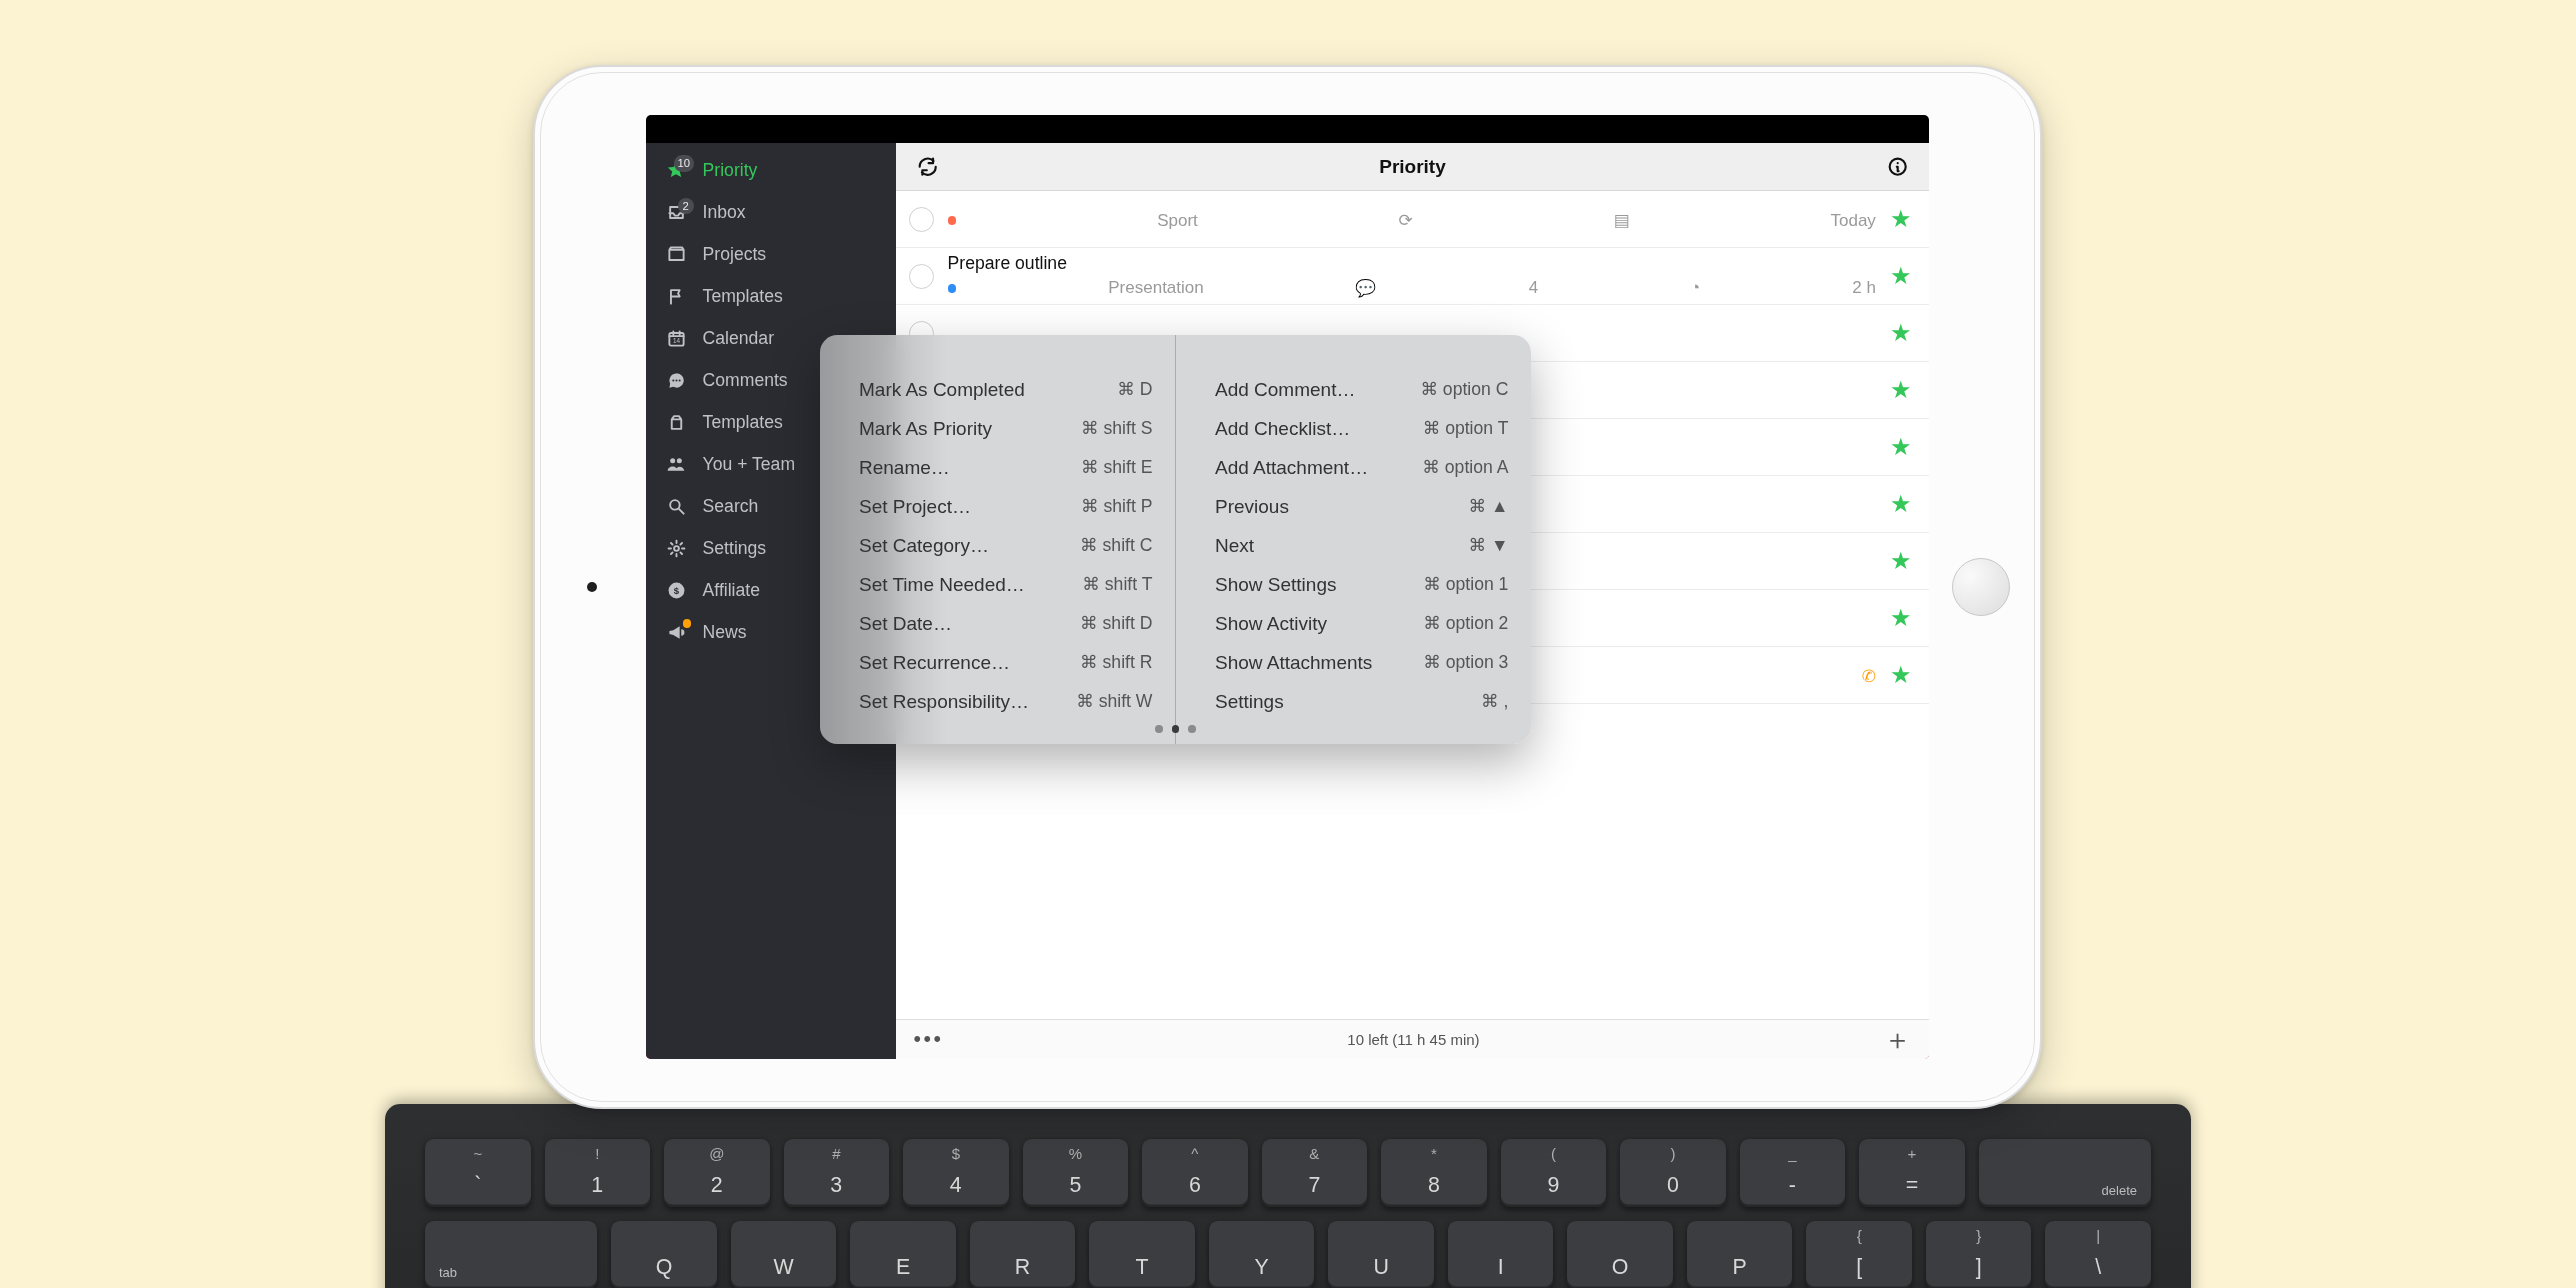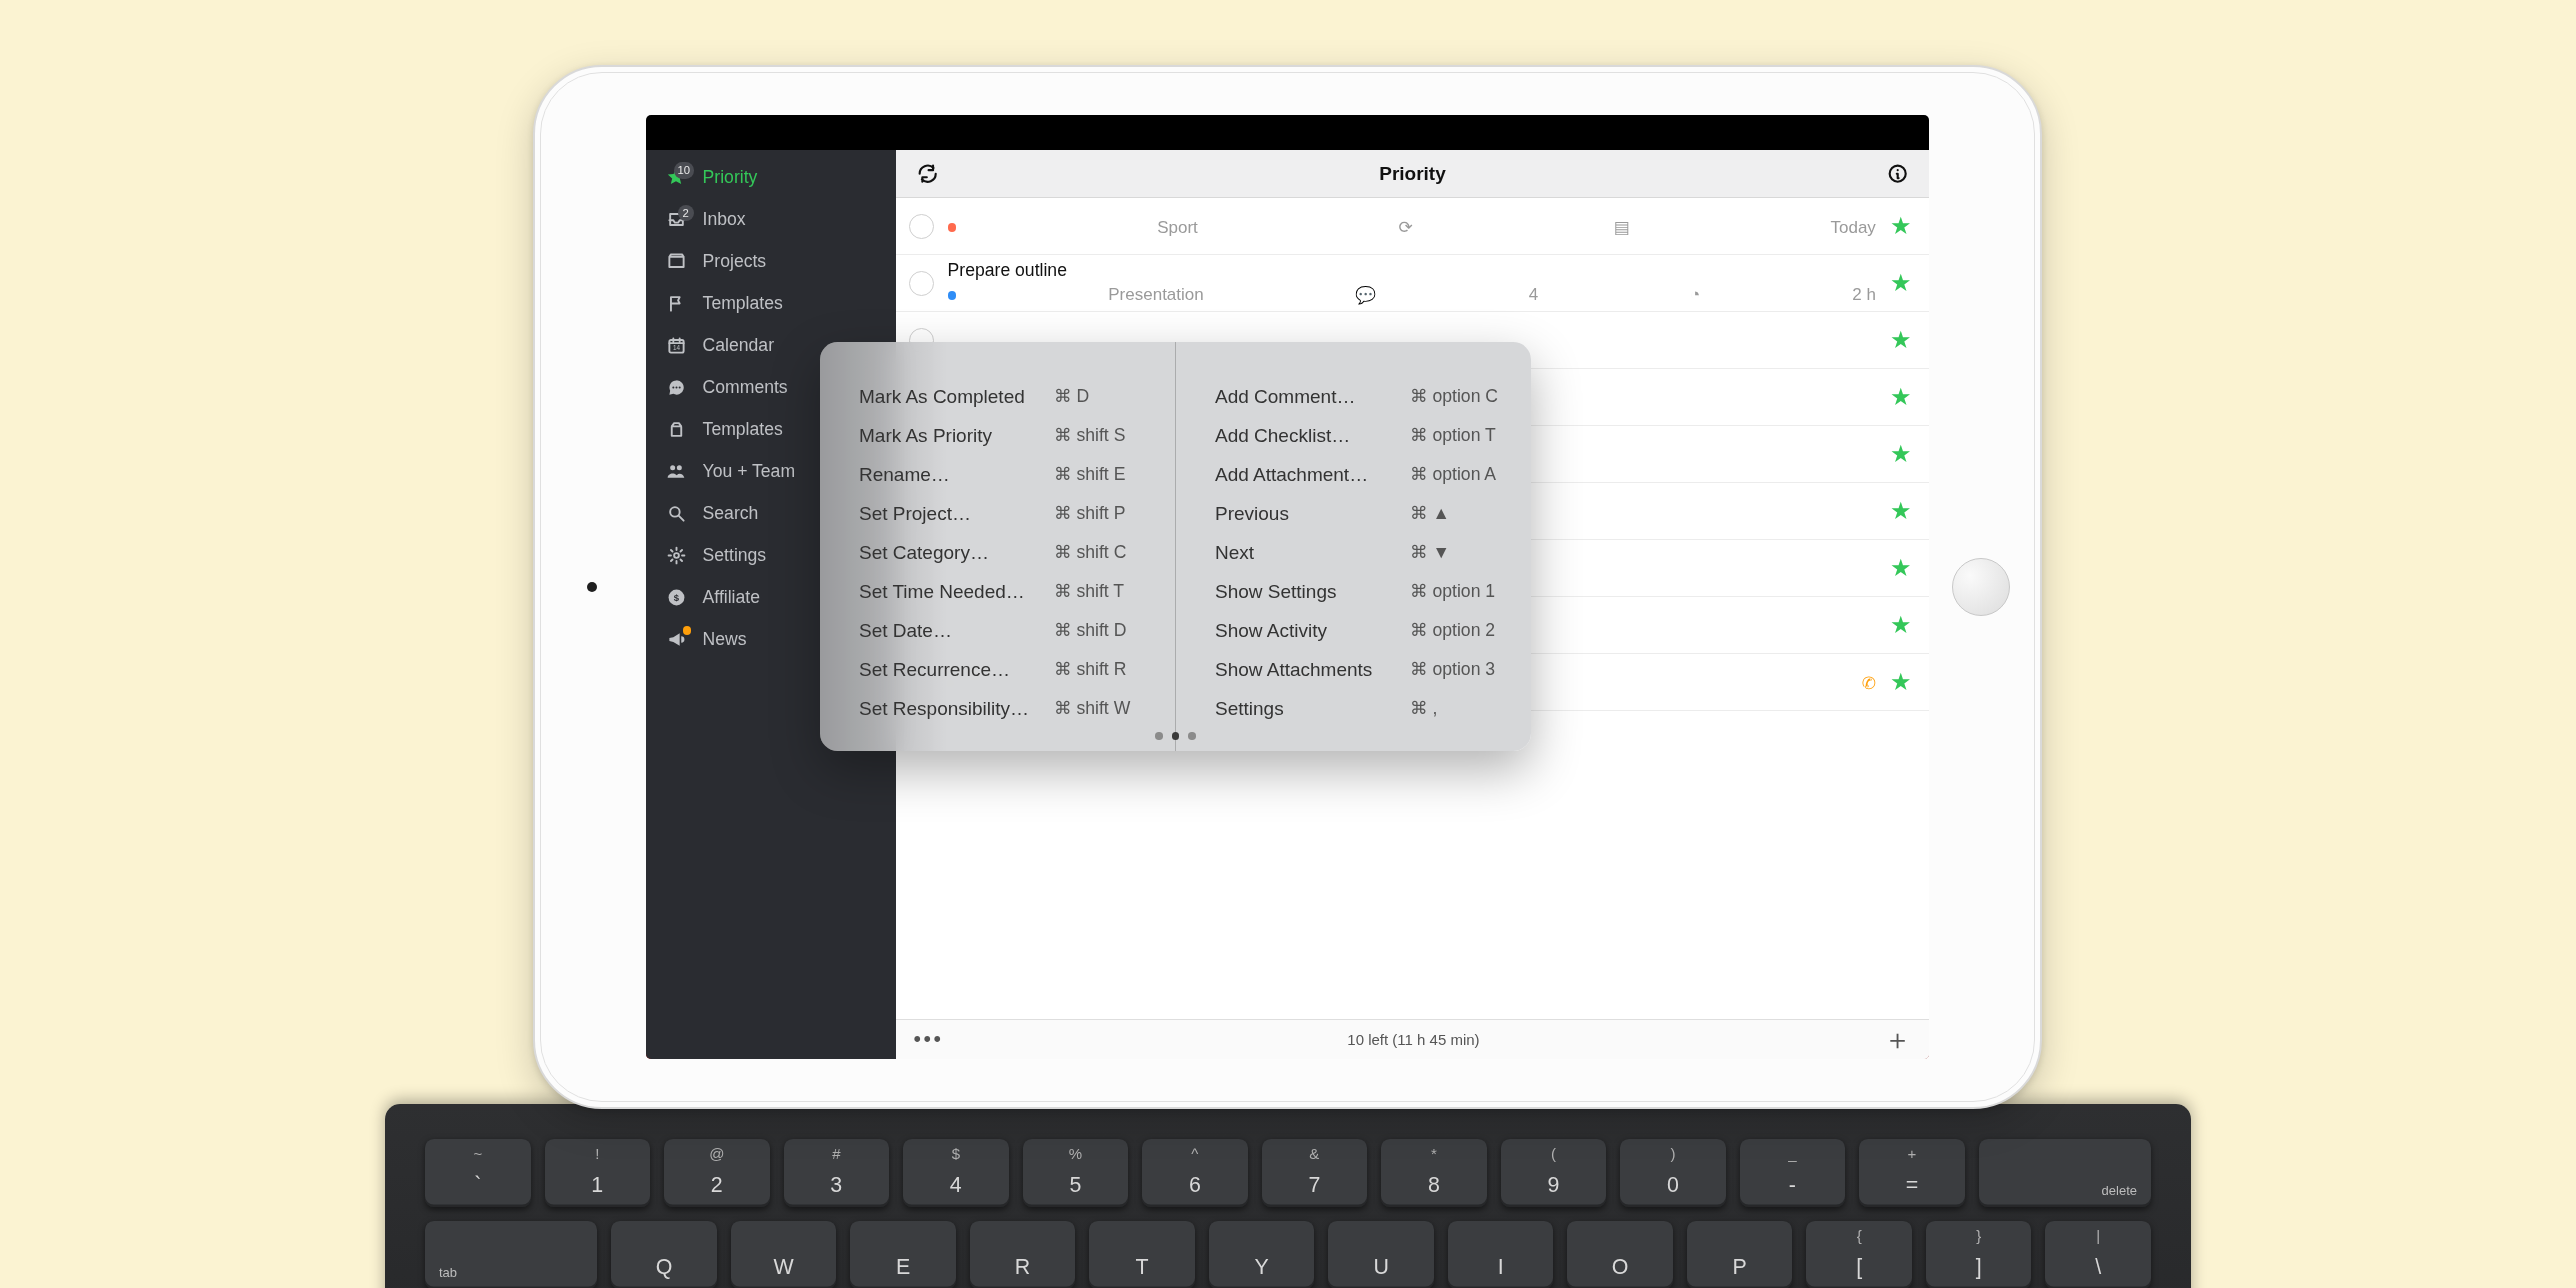--- a/index.html
+++ b/index.html
@@ -47,21 +47,21 @@
     height:28px; background:#2a2c31; color:#d7d7d9; font-size:15px; display:flex; align-items:center;
     padding:0 15px; justify-content:space-between; letter-spacing:0.2px;
   }
   .statusbar .sb-left{display:flex;gap:11.3px;align-items:center}
   .statusbar .sb-right{display:flex;gap:8.8px;align-items:center}
   .batt { display:inline-block; width:30px; height:14px; border:1.3px solid #cfcfcf; border-radius:2.5px; position:relative;}
   .batt::after{content:"";position:absolute;right:-5px;top:3.1px;width:3.8px;height:6.3px;background:#cfcfcf;border-radius:1.3px;}
   .batt i{display:block;height:100%;background:#cfcfcf;border-radius:1.3px;}
 
   
-  .app { position:absolute; inset:0; top:28px; display:flex; background:#ef4444;margin-top:7px; }
+  .app { position:absolute; inset:0; top:28px; display:flex; background:#ef4444; }
   .sidebar { width:250px; background:#2a2c31; color:#bfc1c5; padding-top:6.3px; }
   .sb-item {
     display:flex; align-items:center; gap:15px; height:42px; padding:0 19px; font-size:17.6px; cursor:pointer;
   }
   .sb-item.active { color:#34c759; }
   .sb-item .ico { width:22.6px; display:flex; justify-content:center; position:relative; }
   .badge { position:absolute; top:-5px; right:-6.3px; min-width:16.4px; height:16.4px; border-radius:8.2px;
            background:#4a4c52; color:#eaeaea; font-size:11.3px; display:flex; align-items:center; justify-content:center; padding:0 3.8px;}
   .dot-badge { position:absolute; top:-3.8px; right:-3.8px; width:8.8px; height:8.8px; border-radius:50%; background:#ff9f0a;}
   svg{display:block}
@@ -92,21 +92,21 @@
   .hud {
     position:absolute; left:174px; top:192px; width:711px; height:409px;
     background:rgba(210,212,214,.92); border-radius:17.6px;
     backdrop-filter:blur(12.6px); display:flex; color:#333;
     box-shadow:0 19px 50px rgba(0,0,0,.30);
   }
   .hud::before{content:"";position:absolute;inset:0;border-radius:17.6px;
     background:linear-gradient(90deg,rgba(0,0,0,.22),rgba(0,0,0,0) 18%);}
   .hud .col{ flex:1; padding:35px 22.6px 45px 39px; position:relative;}
   .hud .col + .col{ border-left:0.6px solid rgba(120,120,120,.45);}
-  .hud .line{ display:flex; align-items:center; height:39px; font-size:19px;}
+  .hud .line{ display:flex; align-items:center; height:39px; font-size:19px;justify-content:space-between;}
   .hud .line .lbl{ flex:none; width:195px; }
   .hud .line .sc { color:#555; font-size:17.6px;}
   .pager{position:absolute;left:0;right:0;bottom:11.3px;display:flex;gap:8.8px;justify-content:center}
   .pager i{width:7.5px;height:7.5px;border-radius:50%;background:#8b8b8b;display:block}
   .pager i.on{background:#3a3a3a}
 
   
   .stroke{stroke:currentColor;stroke-width:2.4;fill:none;stroke-linecap:round;stroke-linejoin:round}
 </style>
 </head>

